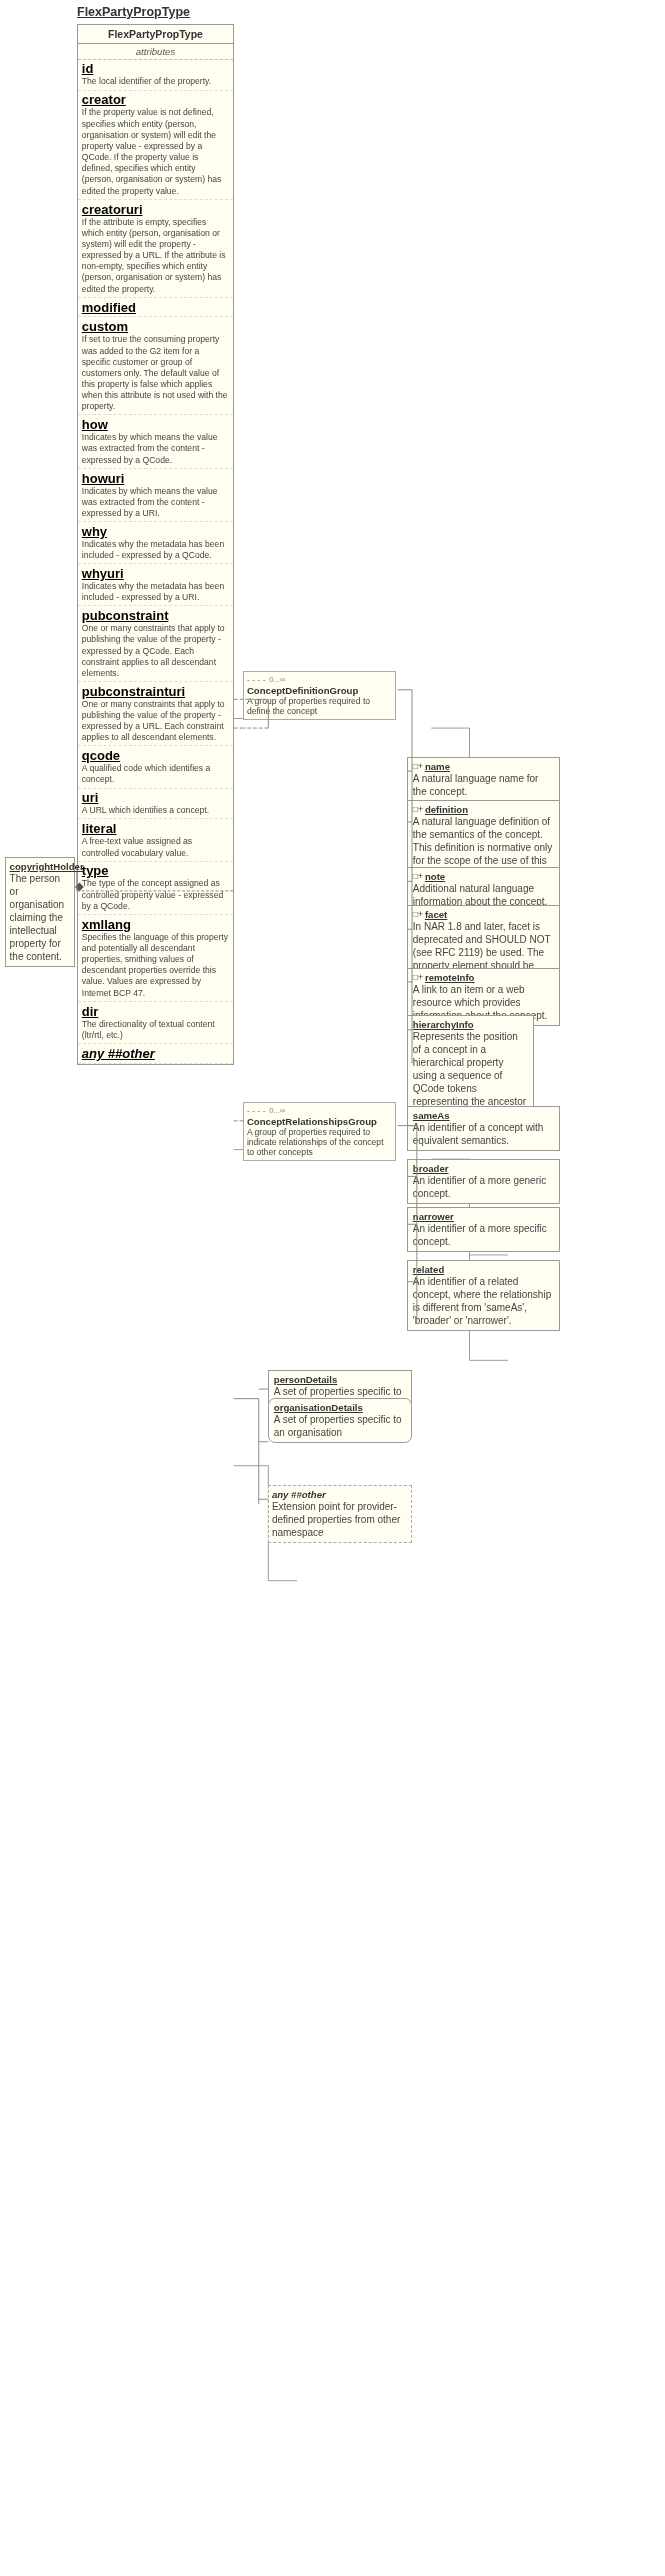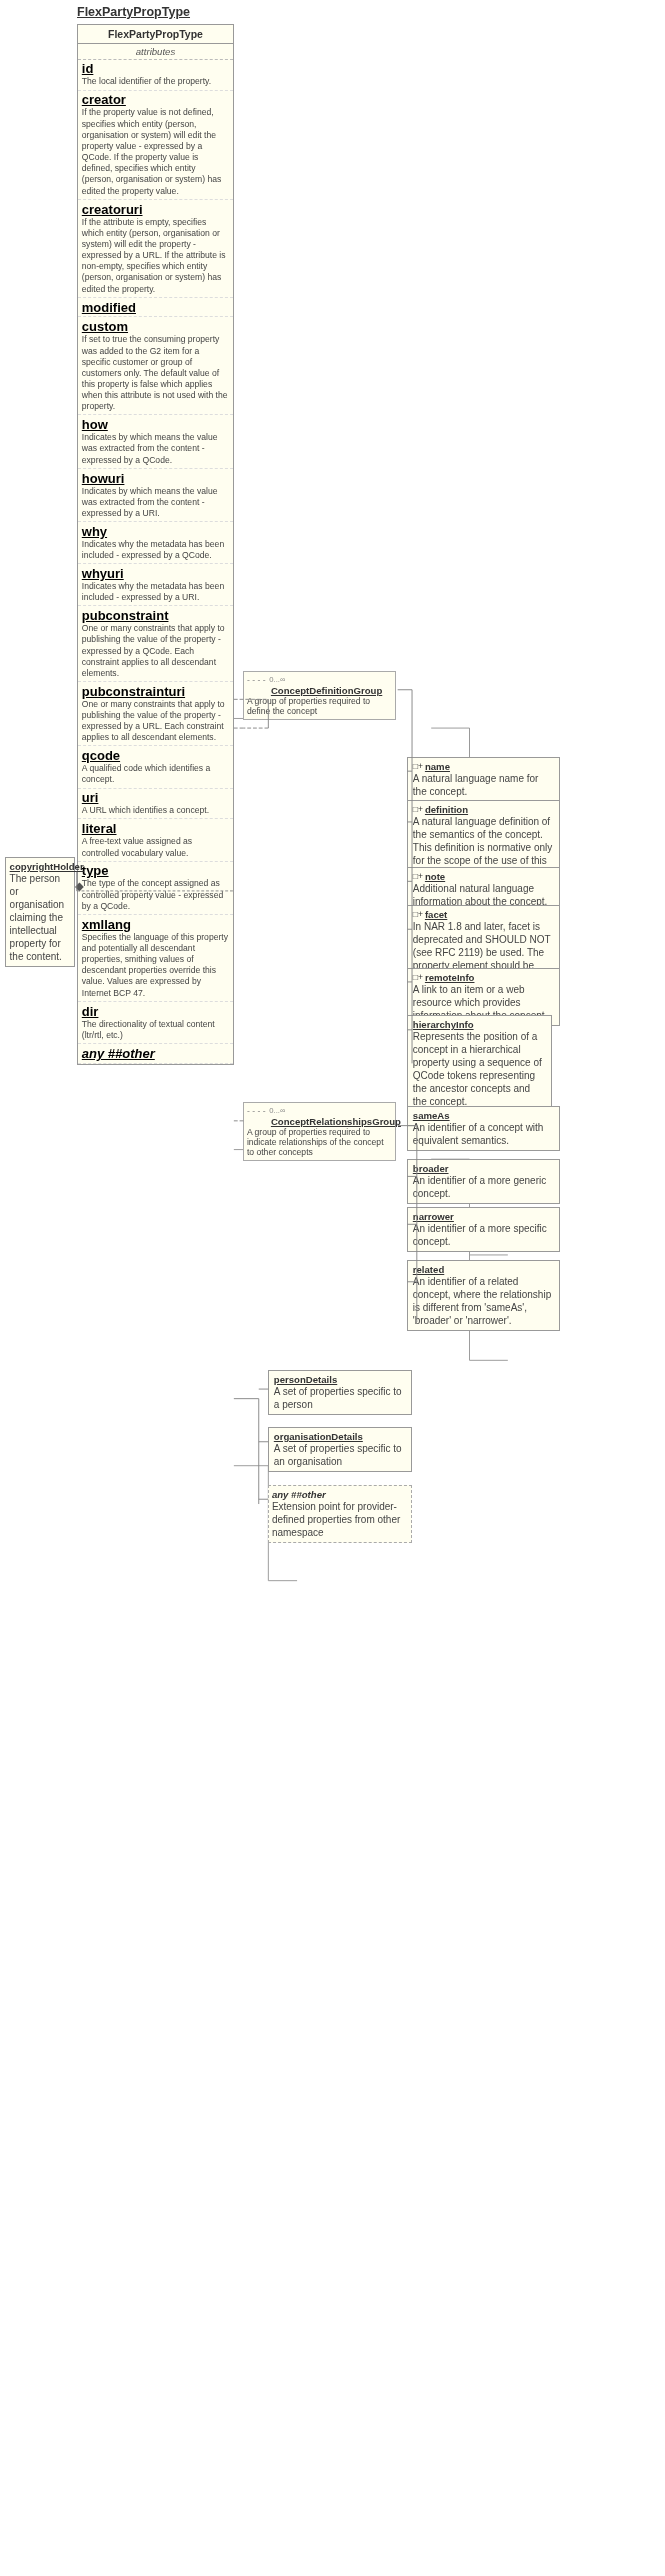--- a/index.html
+++ b/index.html
@@ -84,22 +84,20 @@
     .side-box-desc {
       font-size: 10px;
       color: #444;
       line-height: 1.3;
     }
 
     .group-box-title {
       font-weight: bold;
       font-size: 9.6px;
       color: #333;
-      text-decoration: underline;
-      margin-left: 24px;
     }
 
     .group-box-desc {
       font-size: 8.6px;
       color: #444;
     }
 
     
     .left-box {
       position: absolute;
@@ -310,21 +308,21 @@
   </div>
 
   <div class="side-box" style="top:968px; left:407px; width:153px;">
     <div style="display:flex; align-items:center; gap:1.9px;">
       <span style="font-size:8.6px;">□+</span>
       <span class="side-box-title">remoteInfo</span>
     </div>
     <div class="side-box-desc">A link to an item or a web resource which provides information about the concept.</div>
   </div>
 
-  <div class="side-box" style="top:1015px; left:407px; width:145px;">
+  <div class="side-box" style="top:1015px; left:407px; width:127px;">
     <div class="side-box-title">hierarchyInfo</div>
     <div class="side-box-desc">Represents the position of a concept in a hierarchical property using a sequence of QCode tokens representing the ancestor concepts and the concept.</div>
   </div>
 
   <div style="position:absolute; top:1102px; left:243px; width:153px; border:1px solid #aaa; background:#fffef0; padding:2.9px;">
     <div style="display:flex; align-items:center; gap:3.8px;">
       <span style="font-size:8.6px; color:#888;">- - - -</span>
       <span style="font-size:7.7px; color:#888;">0...∞</span>
     </div>
     <div class="group-box-title">ConceptRelationshipsGroup</div>
@@ -349,21 +347,21 @@
   <div class="side-box" style="top:1260px; left:407px; width:153px;">
     <div class="side-box-title">related</div>
     <div class="side-box-desc">An identifier of a related concept, where the relationship is different from 'sameAs', 'broader' or 'narrower'.</div>
   </div>
 
   <div class="side-box" style="top:1370px; left:268px; width:144px;">
     <div class="side-box-title">personDetails</div>
     <div class="side-box-desc">A set of properties specific to a person</div>
   </div>
 
-  <div class="side-box" style="top:1427px; left:268px; width:144px;">
+  <div class="side-box" style="top:1398px; left:268px; width:144px;border-radius:7px;">
     <div class="side-box-title">organisationDetails</div>
     <div class="side-box-desc">A set of properties specific to an organisation</div>
   </div>
 
   <div style="position:absolute; top:1485px; left:268px; width:144px; border:1px dashed #aaa; background:#fffef0; padding:2.9px;">
     <div style="font-style:italic; font-size:9.6px; font-weight:bold;">any ##other</div>
     <div class="side-box-desc">Extension point for provider-defined properties from other namespace</div>
   </div>
 
   <svg style="position:absolute; top:0; left:0; width:666px; height:2576px; pointer-events:none;" viewBox="0 0 695 2689" width="666" height="2576">

